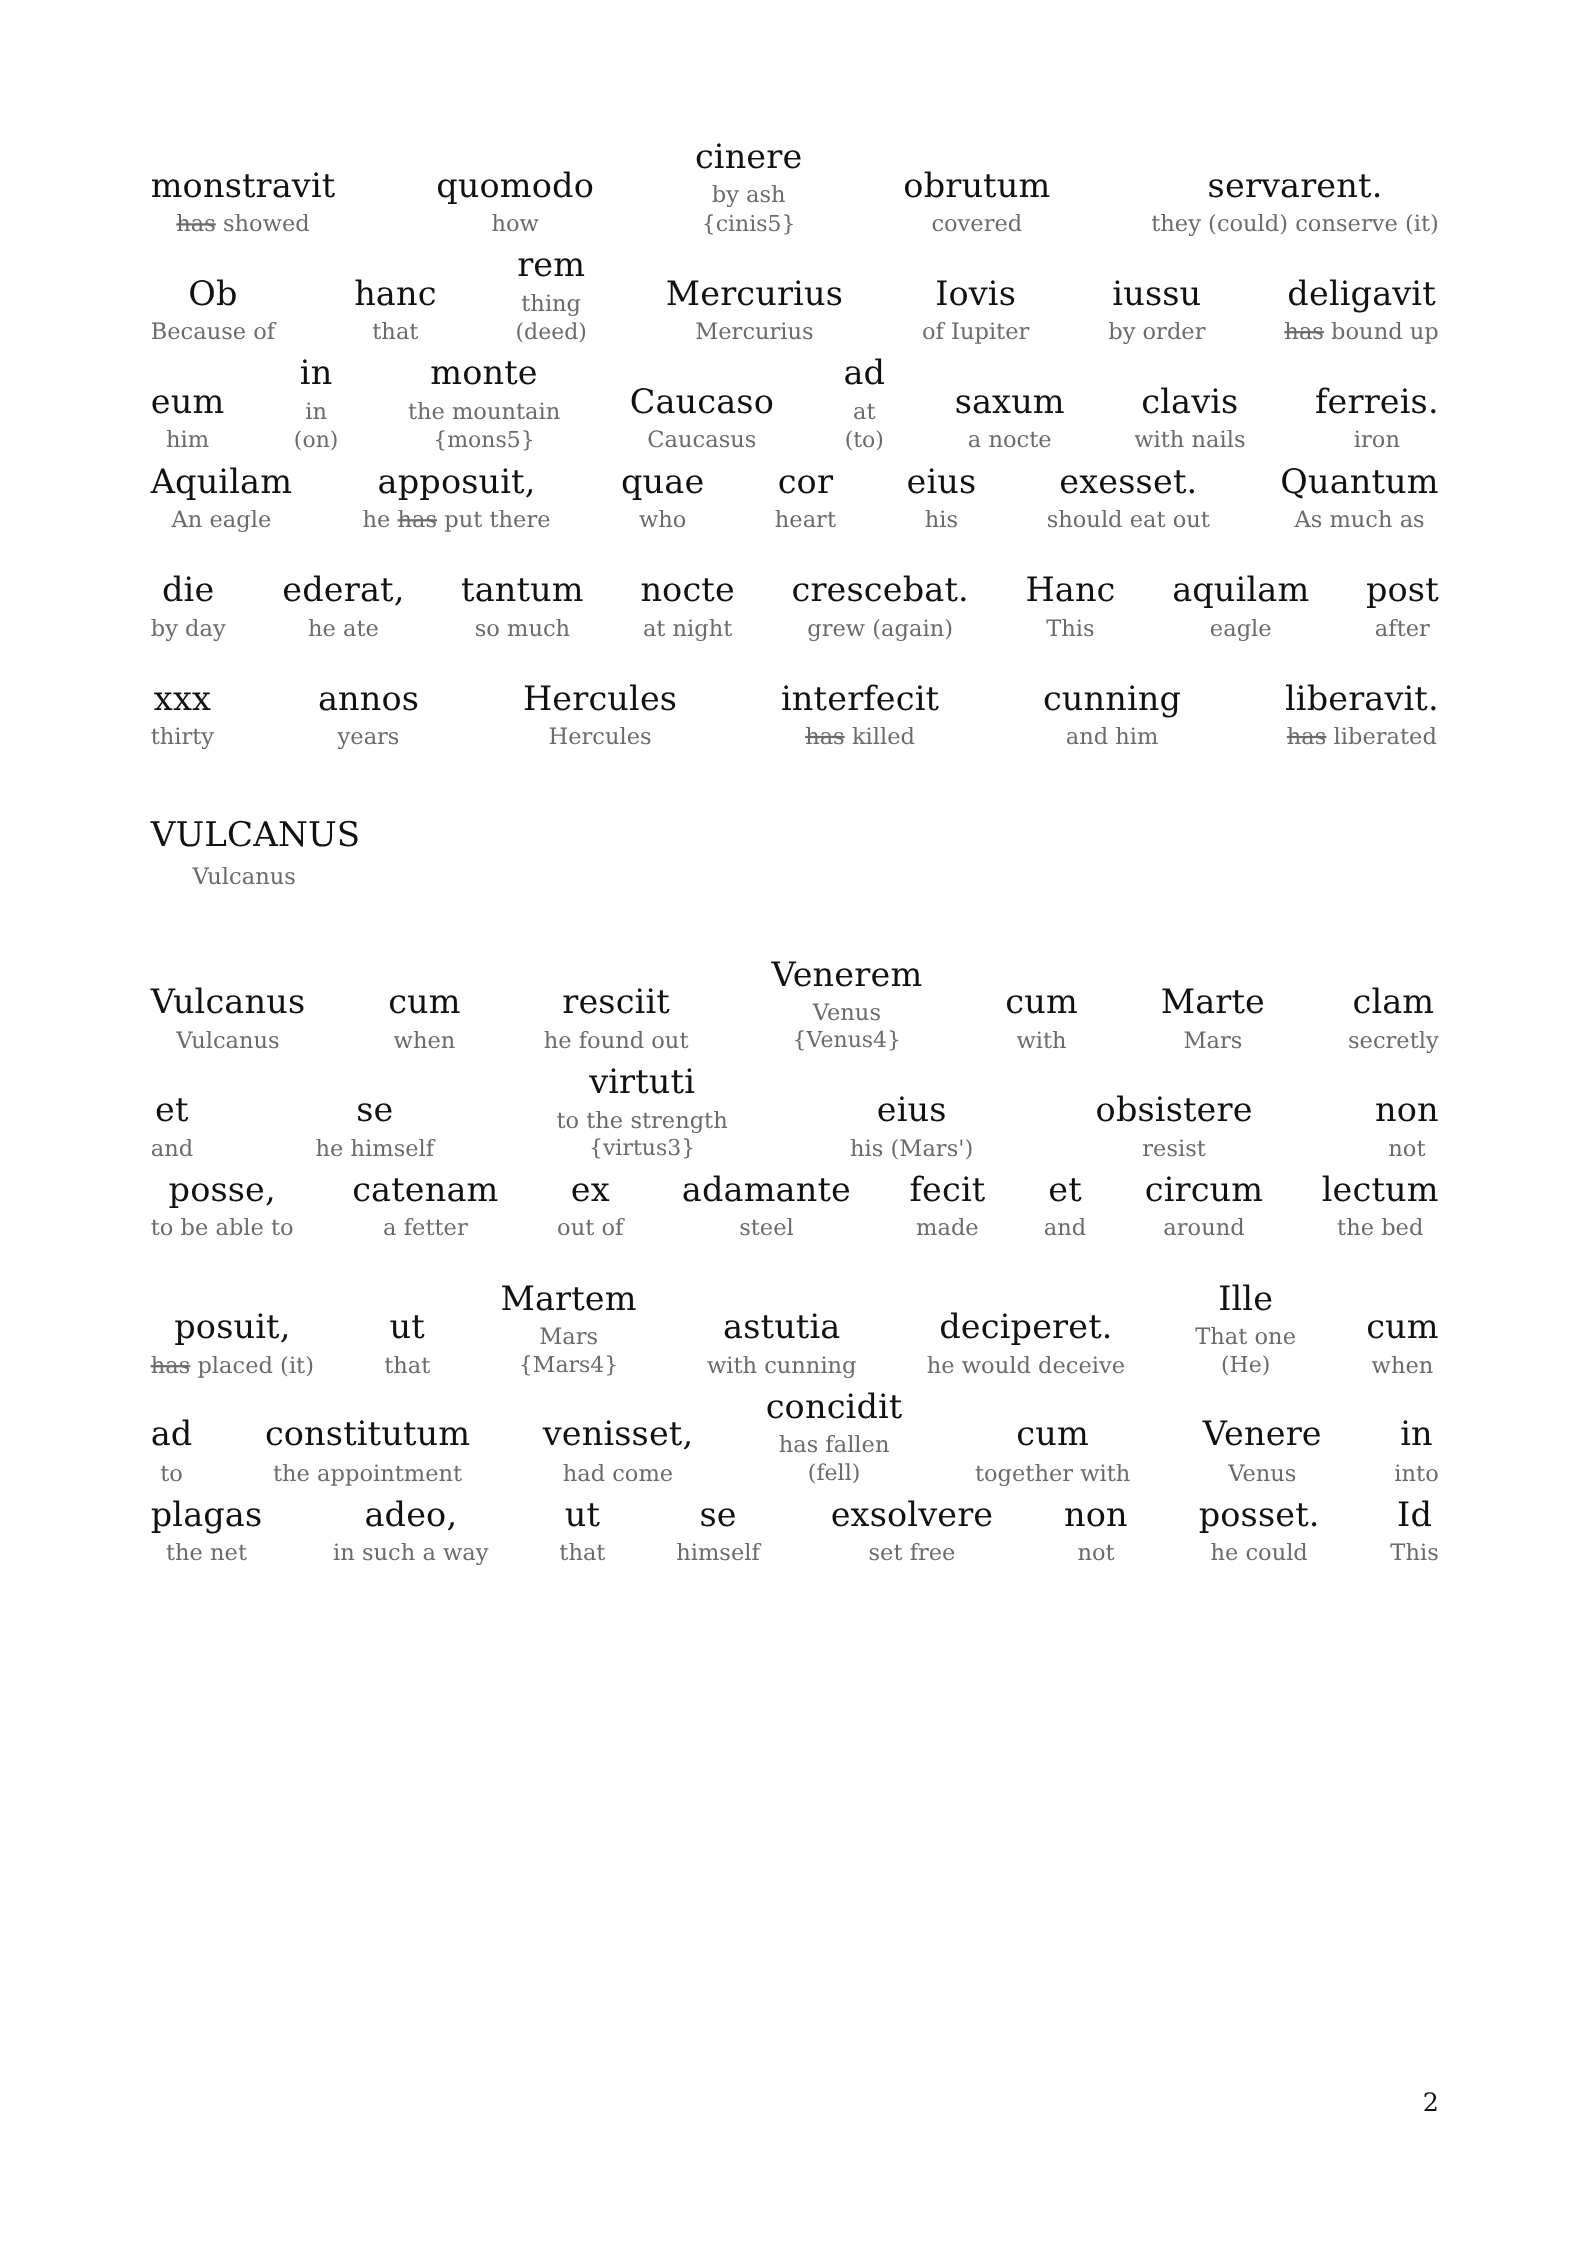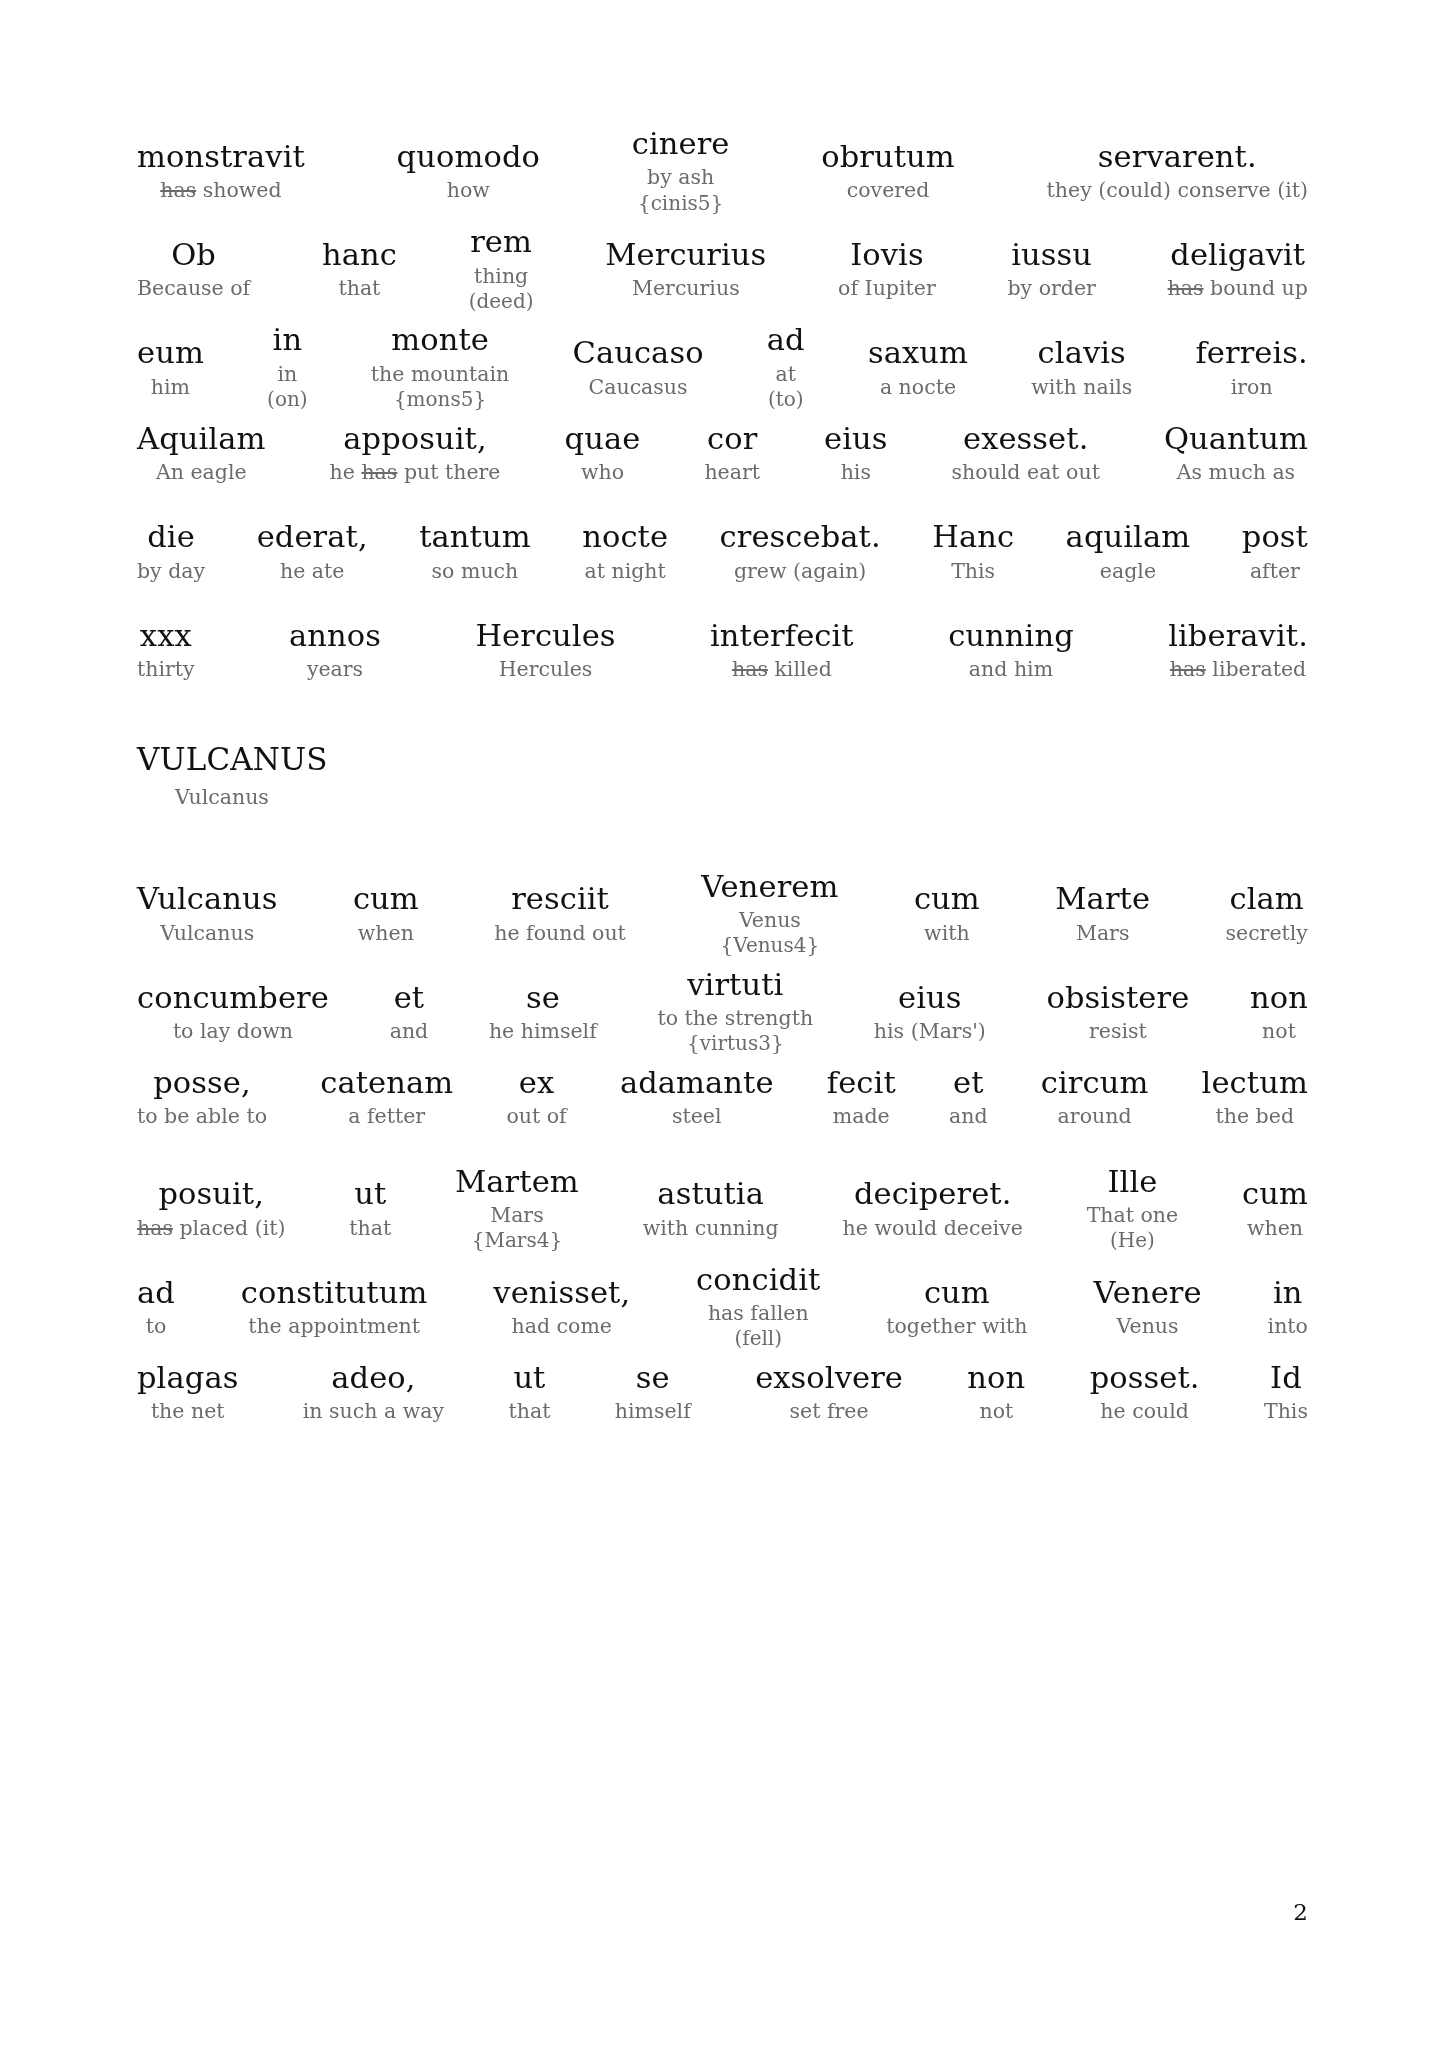--- a/index.html
+++ b/index.html
@@ -21,21 +21,21 @@
     padding: 126px 137px 0 137px;
   }
   .content {
     width: 1171px;
   }
 
   
   .iline {
     display: flex;
     justify-content: space-between;
-    align-items: center;
+    align-items: flex-end;
     width: 100%;
     margin: 0 0 8px 0;
   }
 
   .wgroup {
     display: flex;
     flex-direction: column;
     align-items: center;
     text-align: center;
     flex: 0 1 auto;
@@ -311,24 +311,20 @@
           <div class="latin">Marte</div>
           <div class="gloss"><span>Mars</span></div>
         </div>
         <div class="wgroup">
           <div class="latin">clam</div>
           <div class="gloss"><span>secretly</span></div>
         </div>
       </div>
       <div class="iline">
         <div class="wgroup">
-          <div class="latin">concumbere</div>
-          <div class="gloss"><span>to lay down</span></div>
-        </div>
-        <div class="wgroup">
           <div class="latin">et</div>
           <div class="gloss"><span>and</span></div>
         </div>
         <div class="wgroup">
           <div class="latin">se</div>
           <div class="gloss"><span>he himself</span></div>
         </div>
         <div class="wgroup">
           <div class="latin">virtuti</div>
           <div class="gloss"><span>to the strength</span></div>

